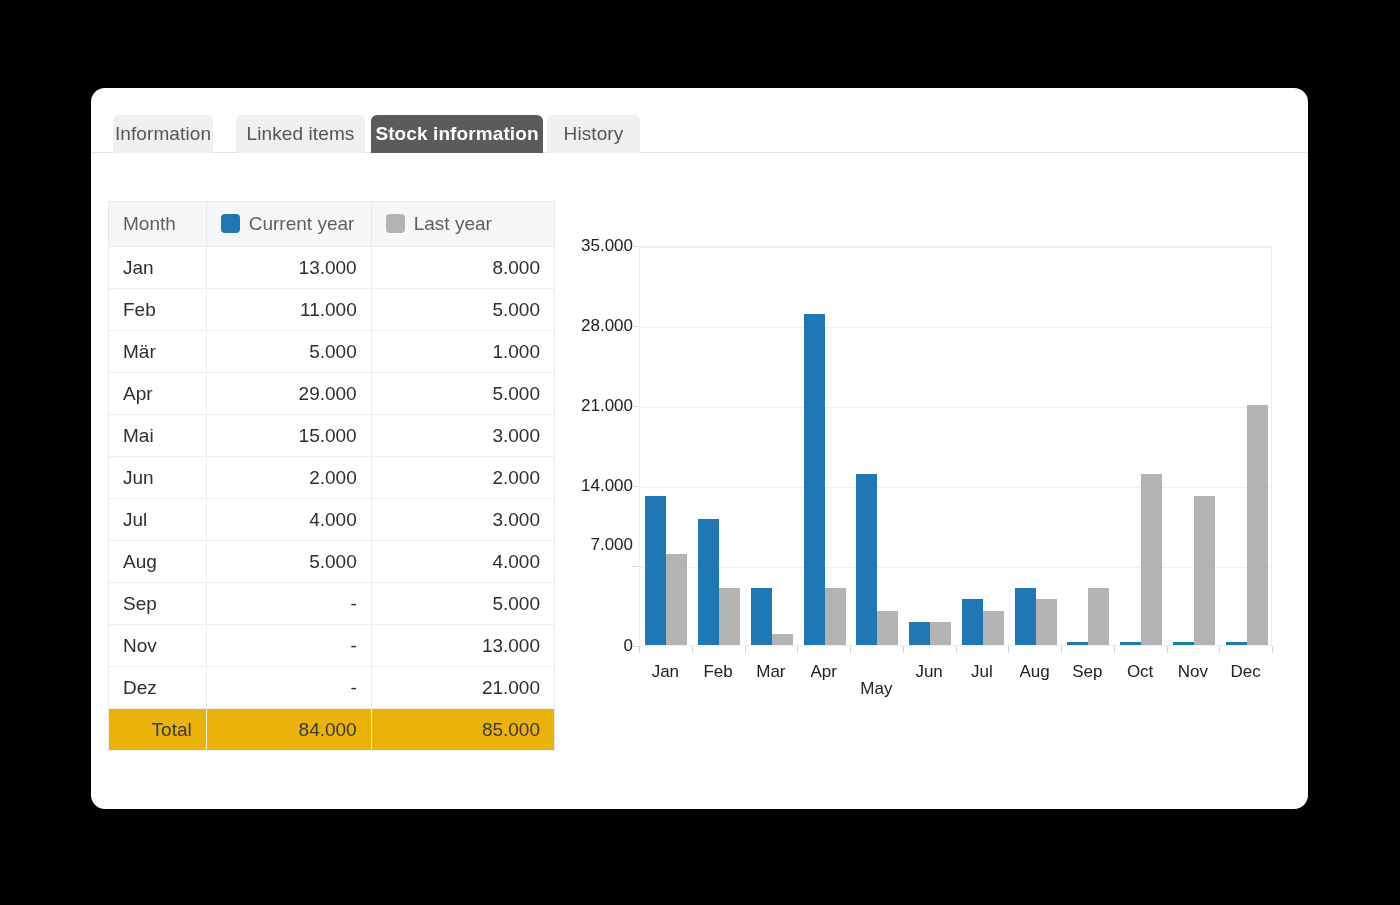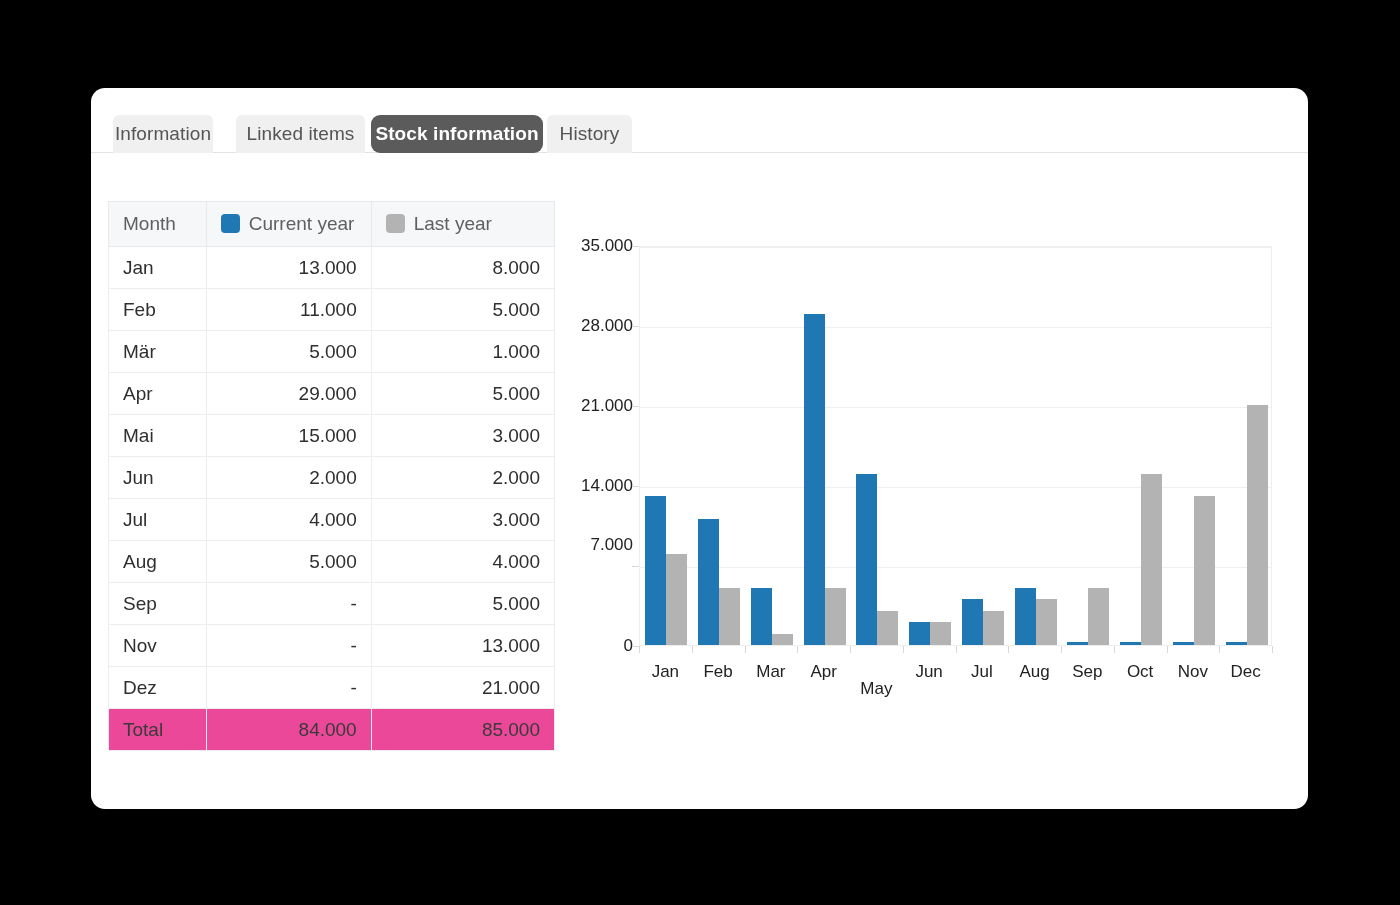--- a/index.html
+++ b/index.html
@@ -102,22 +102,23 @@
   table.usage th.num { text-align: left; }
   table.usage td {
     height: 41px;
     padding: 0 14px;
     border: 1px solid #eceded;
     white-space: nowrap;
     color: #2f2f2f;
   }
   table.usage td.num { text-align: right; }
   table.usage tr.total td {
-    background: #ec4899;
+    background: #eab308;
     color: #3a3a3a;
+    text-align: right;
   }
   col.c-month { width: 98px; }
   col.c-cur   { width: 165px; }
   col.c-last  { width: 184px; }
 
   .swatch {
     display: inline-block;
     width: 19px;
     height: 19px;
     border-radius: 4px;
@@ -183,22 +184,22 @@
   .bar.last { background: #b3b3b3; }
 </style>
 </head>
 <body>
 
 <div class="card">
 
   <div class="tabbar">
     <div class="tab" id="tab0" style="left: 22px; width: 100px; padding: 0px; text-align: center;">Information</div>
     <div class="tab" id="tab1" style="left: 145px; width: 129px; padding: 0px; text-align: center;">Linked items</div>
-    <div class="tab active" id="tab2" style="left: 280px; width: 172px; padding: 0px; text-align: center; border-radius: 9px;">Stock information</div>
-    <div class="tab" id="tab3" style="left: 456px; width: 85px; padding: 0px; text-align: center;">History</div>
+    <div class="tab active" id="tab2" style="left: 280px; width: 172px; padding: 0px; text-align: center;">Stock information</div>
+    <div class="tab" id="tab3" style="left: 456px; width: 93px; padding: 0px; text-align: center;">History</div>
   </div>
 
   <div class="content">
 
 
     <div class="table-wrap">
       <table class="usage">
         <colgroup>
           <col class="c-month">
             <col class="c-cur">

